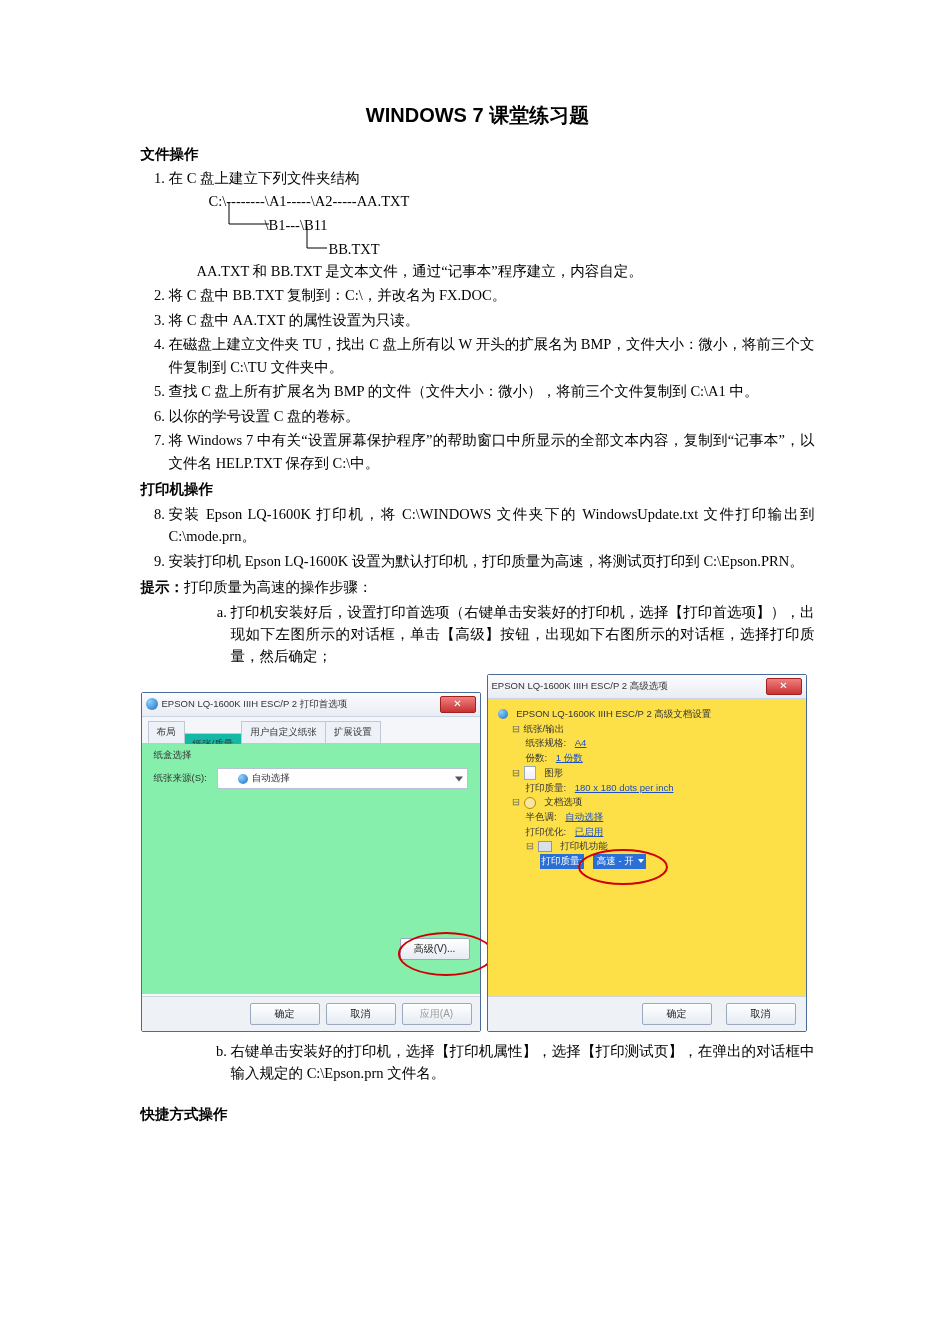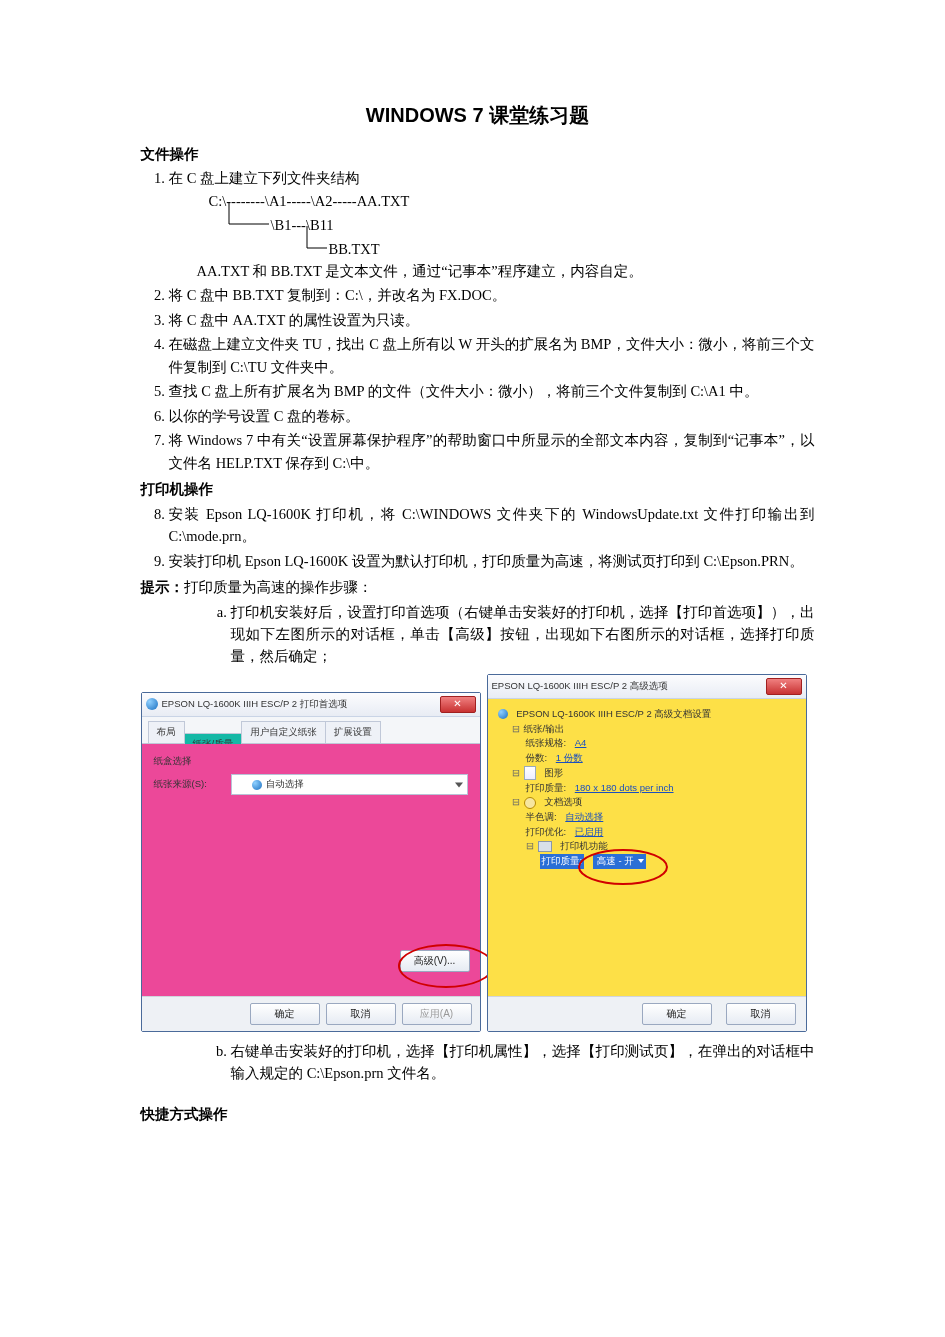--- a/index.html
+++ b/index.html
@@ -100,22 +100,22 @@
   }
   .tab {
     padding: 3px 8px;
     border: 1px solid #c0c8d8;
     border-bottom: none;
     background: #eef1f7;
     margin-right: -1px;
     color: #333;
   }
   .tab.active { background: #14b8a6; position: relative; top: 12px; }
-  .dlg-body1 { padding: 10px 12px; background: #ec4899; height: 242px; position: relative; }
-  .tray-row { display: flex; align-items: center; gap: 24px; margin-top: 6px; }
+  .dlg-body1 { padding: 4px 12px; background: #86efac; height: 242px; position: relative; }
+  .tray-row { display: flex; align-items: center; gap: 10px; margin-top: 6px; }
   .tray-select {
     flex: 1;
     border: 1px solid #b8c2d6;
     background: #fff;
     padding: 2px 18px 2px 20px;
     position: relative;
     font-size: 9.5px;
     display: flex;
     align-items: center;
     gap: 4px;
@@ -210,21 +210,21 @@
 
   <ol class="main-list">
     <li>
       <span>在 C 盘上建立下列文件夹结构</span>
       <div class="tree-block">
         <svg class="tree-lines" width="300" height="70">
           <path d="M20 12 L20 34 L60 34" stroke="#000" fill="none" stroke-width="1"></path>
           <path d="M98 36 L98 58 L118 58" stroke="#000" fill="none" stroke-width="1"></path>
         </svg>
         <span class="tree-text times" style="left:0; top:0;">C:\--------\A1-----\A2-----AA.TXT</span>
-        <span class="tree-text times" style="left:62px; top:24px;">\B1---\B11</span>
+        <span class="tree-text times" style="left:56px; top:24px;">\B1---\B11</span>
         <span class="tree-text times" style="left:120px; top:48px;">BB.TXT</span>
       </div>
       <div style="margin-left:28px;">AA.TXT 和 BB.TXT 是文本文件，通过“记事本”程序建立，内容自定。</div>
     </li>
     <li>将 C 盘中 BB.TXT 复制到：C:\，并改名为 FX.DOC。</li>
     <li>将 C 盘中 AA.TXT 的属性设置为只读。</li>
     <li>在磁盘上建立文件夹 TU，找出 C 盘上所有以 W 开头的扩展名为 BMP，文件大小：微小，将前三个文件复制到 C:\TU 文件夹中。</li>
     <li>查找 C 盘上所有扩展名为 BMP 的文件（文件大小：微小），将前三个文件复制到 C:\A1 中。</li>
     <li>以你的学号设置 C 盘的卷标。</li>
     <li>将 Windows 7 中有关“设置屏幕保护程序”的帮助窗口中所显示的全部文本内容，复制到“记事本”，以文件名 HELP.TXT 保存到 C:\中。</li>

